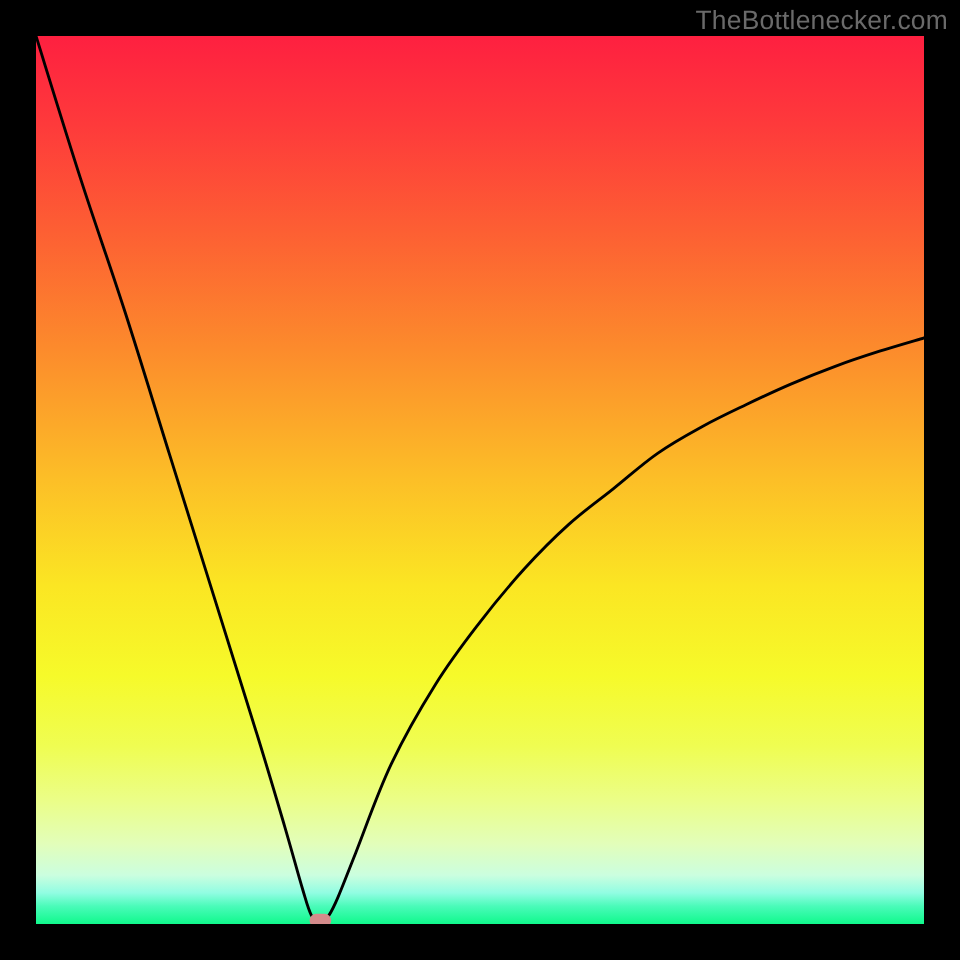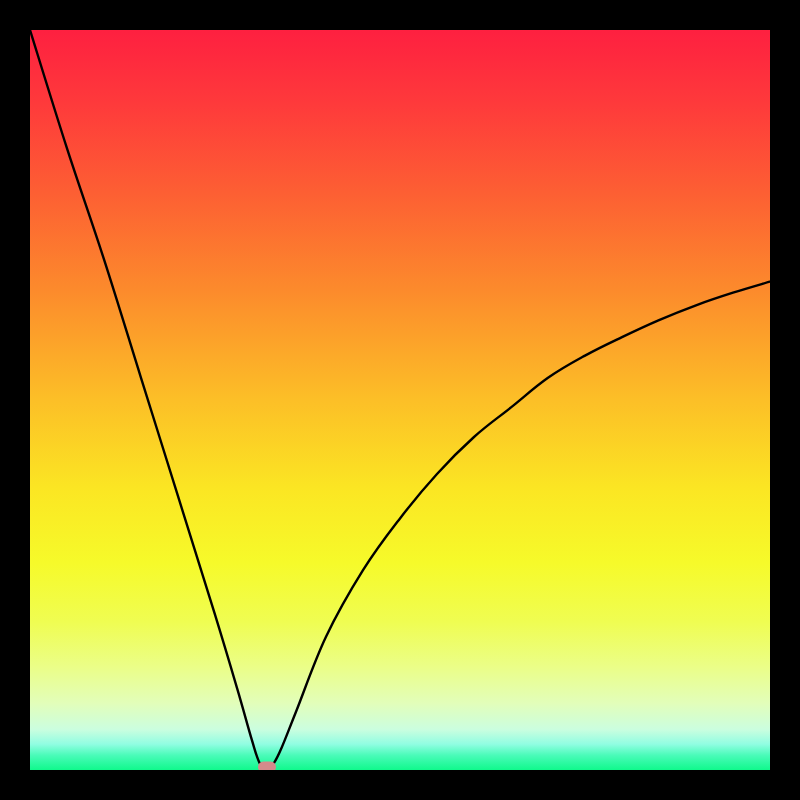--- a/index.html
+++ b/index.html
@@ -41,20 +41,21 @@
     font-size: 22px;
     color: #6a6a6a;
     letter-spacing: 0.2px;
   }
 </style>
 </head>
 <body>
 
 <div class="stage">
 
+  <div class="watermark">TheBottlenecker.com</div>
 
   <div class="plot-area">
     <svg class="gradient-bg" width="740" height="740" viewBox="0 0 740 740" preserveAspectRatio="none">
       <defs>
         <linearGradient id="bgGrad" x1="0" y1="0" x2="0" y2="1">
             <stop offset="0%" stop-color="#fe2040"></stop>
             <stop offset="10%" stop-color="#fe3a3b"></stop>
             <stop offset="22%" stop-color="#fd5f33"></stop>
             <stop offset="35%" stop-color="#fc8a2c"></stop>
             <stop offset="50%" stop-color="#fcbf27"></stop>

